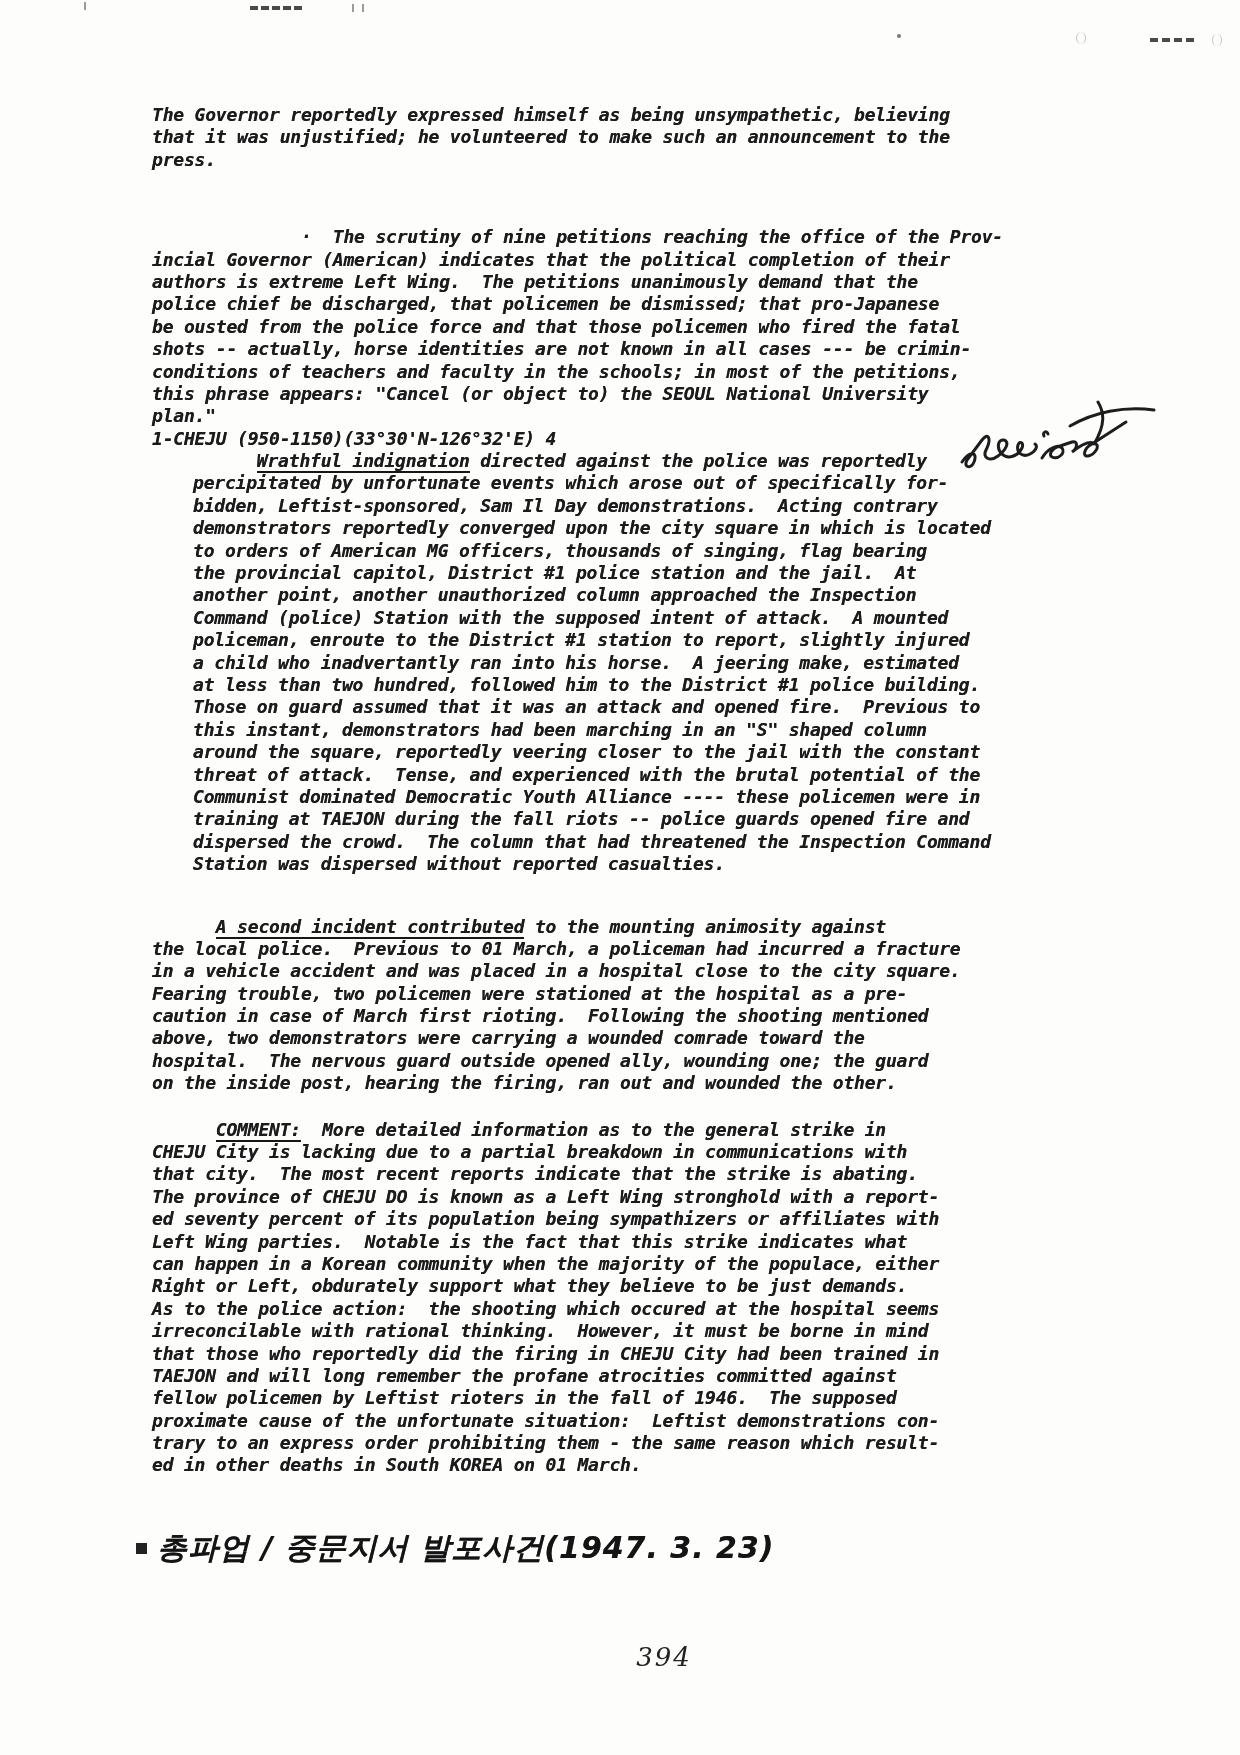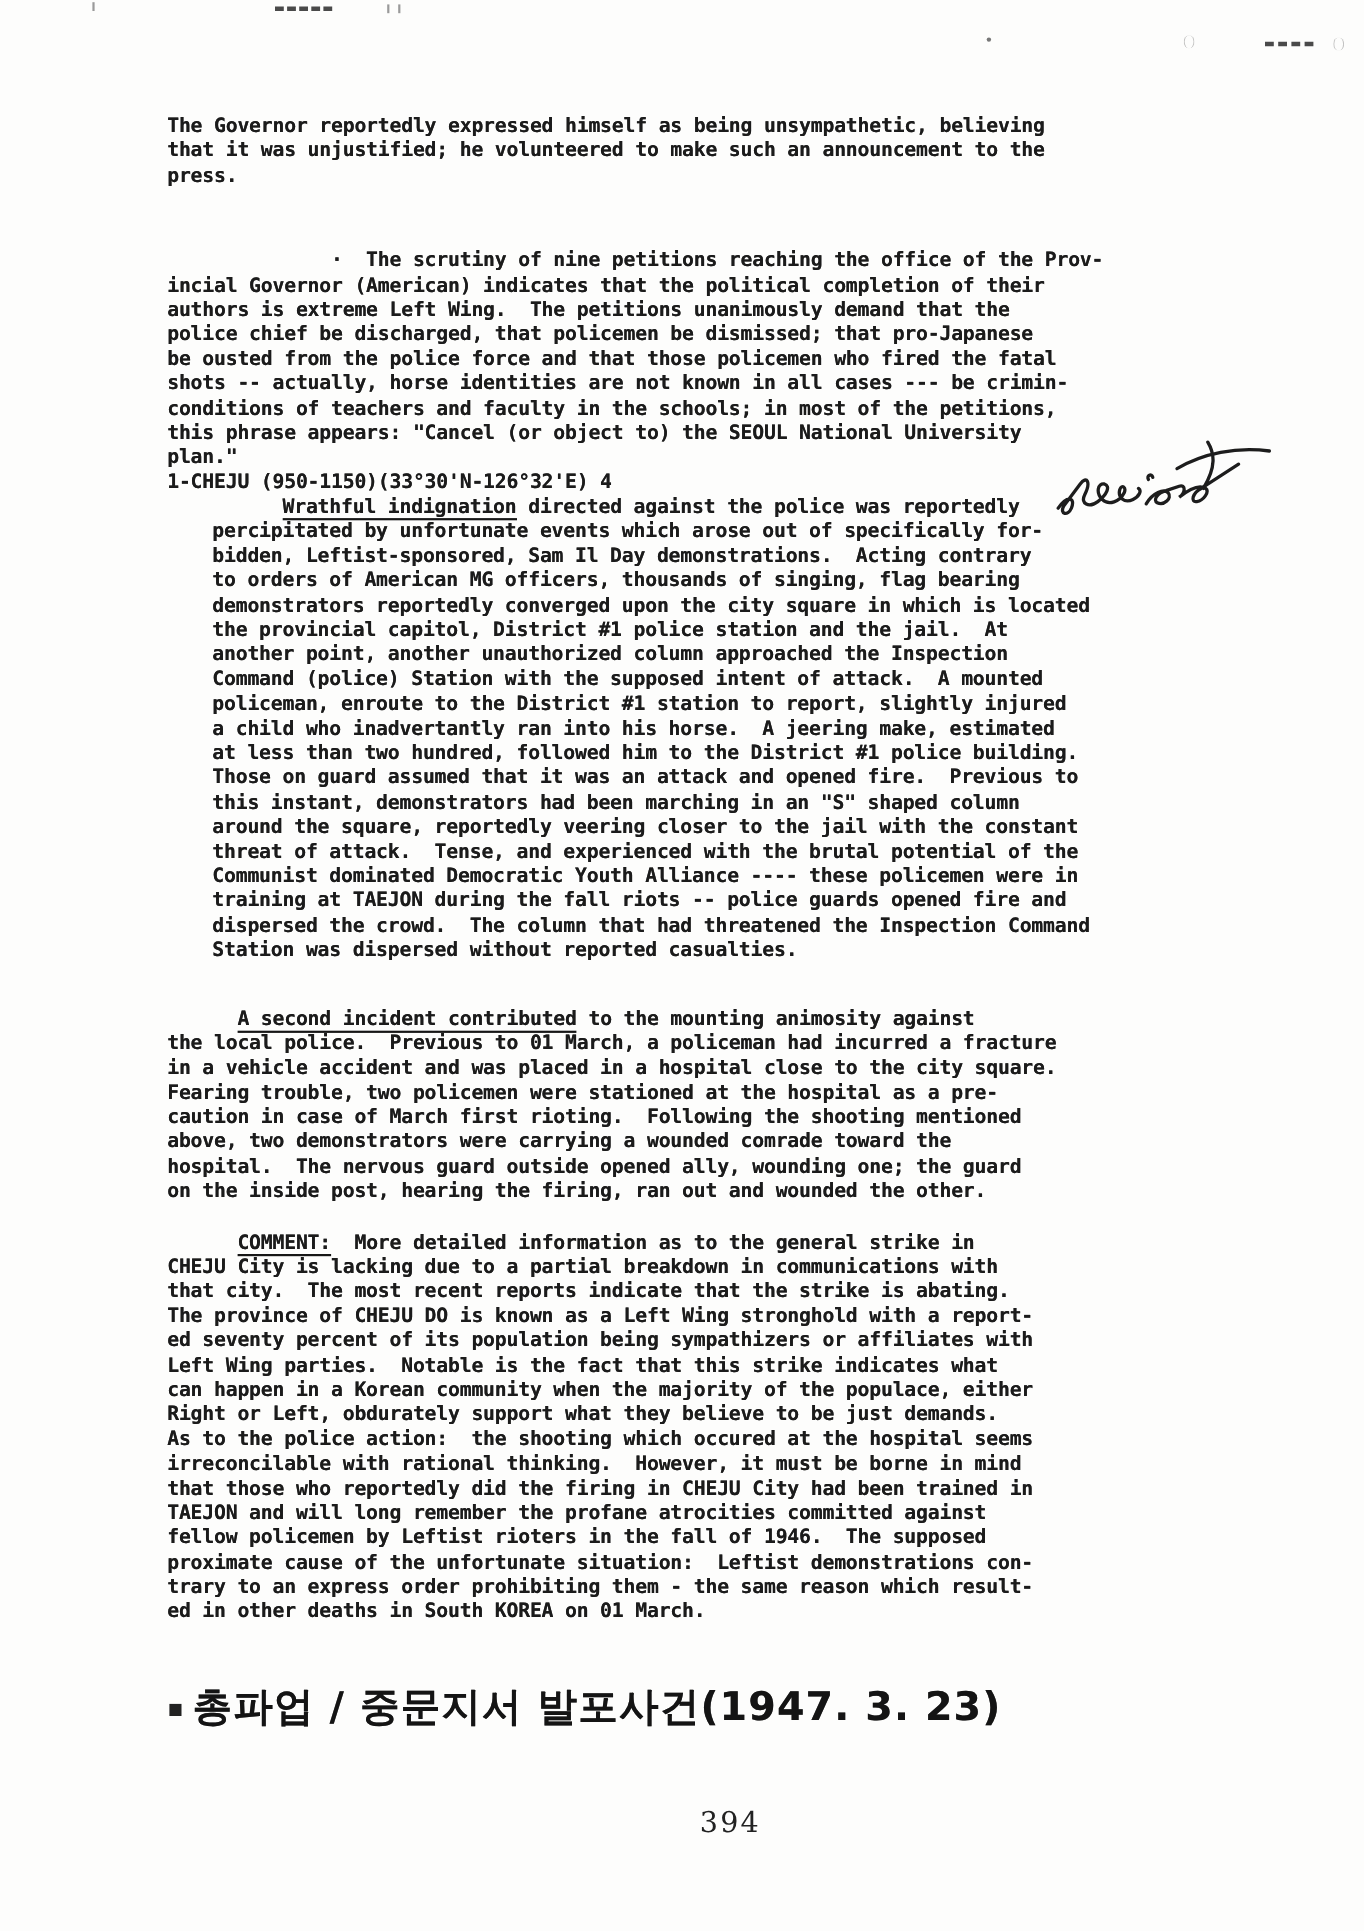--- a/index.html
+++ b/index.html
@@ -3,42 +3,42 @@
 <meta charset="utf-8">
 <style>
   html,body{margin:0;padding:0;}
   body{
     width:1240px;height:1755px;position:relative;
     background:#fdfdfc;color:#1b1b1b;
     font-family:"DejaVu Sans Mono","Liberation Mono",monospace;
     overflow:hidden;
   }
   #sheet{
-    position:absolute;left:0;top:0;width:1240px;height:1755px;
+    position:absolute;left:0;top:0;width:1240px;height:1755px;font-style:italic;
   }
   #textblock{
     position:absolute;left:152px;top:104px;width:900px;
   }
   .para{margin:0;}
   .line{
     height:22.4px;line-height:22.4px;font-size:18px;font-weight:bold;
     white-space:pre;letter-spacing:-0.2px;
     text-shadow:0 0 0.5px rgba(10,10,10,.75);
   }
   .underlined{border-bottom:2px solid #161616;padding-bottom:0px;}
   #p-governor{margin-bottom:55px;}
   #p-scrutiny{margin-bottom:0;}
   #p-reference{margin-bottom:0;}
   #p-wrathful{margin-bottom:40px;margin-left:41px;}
   #p-second{margin-bottom:24px;}
   #p-comment{margin-bottom:0;}
   #korean-caption{
-    position:absolute;left:154px;top:1528px;
+    position:absolute;left:136px;top:1528px;
     font-family:"DejaVu Sans","Liberation Sans",sans-serif;
-    font-size:36px;font-weight:bold;color:#141414;
+    font-size:30px;font-weight:bold;color:#141414;
     letter-spacing:1px;white-space:pre;
     text-shadow:0 0 0.5px rgba(10,10,10,.6);
   }
   #korean-caption .bullet{
     display:inline-block;width:11px;height:11px;background:#222;
     margin-right:10px;margin-bottom:4px;
   }
   #page-number{
     position:absolute;left:0;top:1642px;width:1240px;text-align:center;
     font-family:"DejaVu Serif","Liberation Serif",serif;
@@ -85,22 +85,22 @@
         <div class="line"><span>this phrase appears: "Cancel (or object to) the SEOUL National University</span></div>
         <div class="line"><span>plan."</span></div>
       </div>
     <div class="para" id="p-reference">
         <div class="line"><span>1-CHEJU (950-1150)(33°30'N-126°32'E) 4</span></div>
       </div>
     <div class="para" id="p-wrathful">
         <div class="line"><span>      </span><span class="underlined">Wrathful indignation</span><span> directed against the police was reportedly</span></div>
         <div class="line"><span>percipitated by unfortunate events which arose out of specifically for-</span></div>
         <div class="line"><span>bidden, Leftist-sponsored, Sam Il Day demonstrations.  Acting contrary</span></div>
+        <div class="line"><span>demonstrators reportedly converged upon the city square in which is located</span></div>
         <div class="line"><span>to orders of American MG officers, thousands of singing, flag bearing</span></div>
-        <div class="line"><span>demonstrators reportedly converged upon the city square in which is located</span></div>
         <div class="line"><span>the provincial capitol, District #1 police station and the jail.  At</span></div>
         <div class="line"><span>another point, another unauthorized column approached the Inspection</span></div>
         <div class="line"><span>Command (police) Station with the supposed intent of attack.  A mounted</span></div>
         <div class="line"><span>policeman, enroute to the District #1 station to report, slightly injured</span></div>
         <div class="line"><span>a child who inadvertantly ran into his horse.  A jeering make, estimated</span></div>
         <div class="line"><span>at less than two hundred, followed him to the District #1 police building.</span></div>
         <div class="line"><span>Those on guard assumed that it was an attack and opened fire.  Previous to</span></div>
         <div class="line"><span>this instant, demonstrators had been marching in an "S" shaped column</span></div>
         <div class="line"><span>around the square, reportedly veering closer to the jail with the constant</span></div>
         <div class="line"><span>threat of attack.  Tense, and experienced with the brutal potential of the</span></div>

